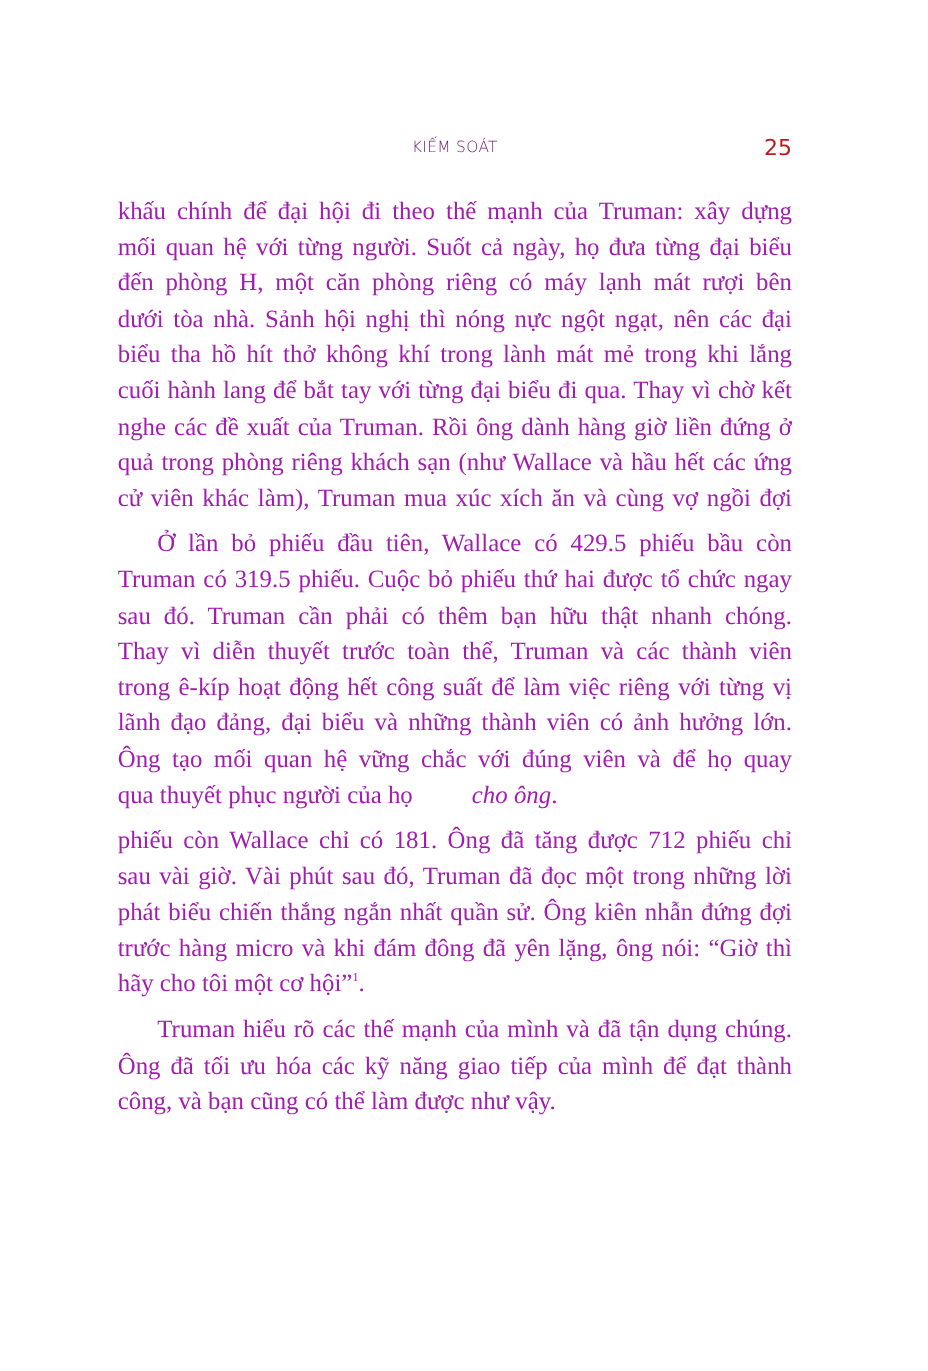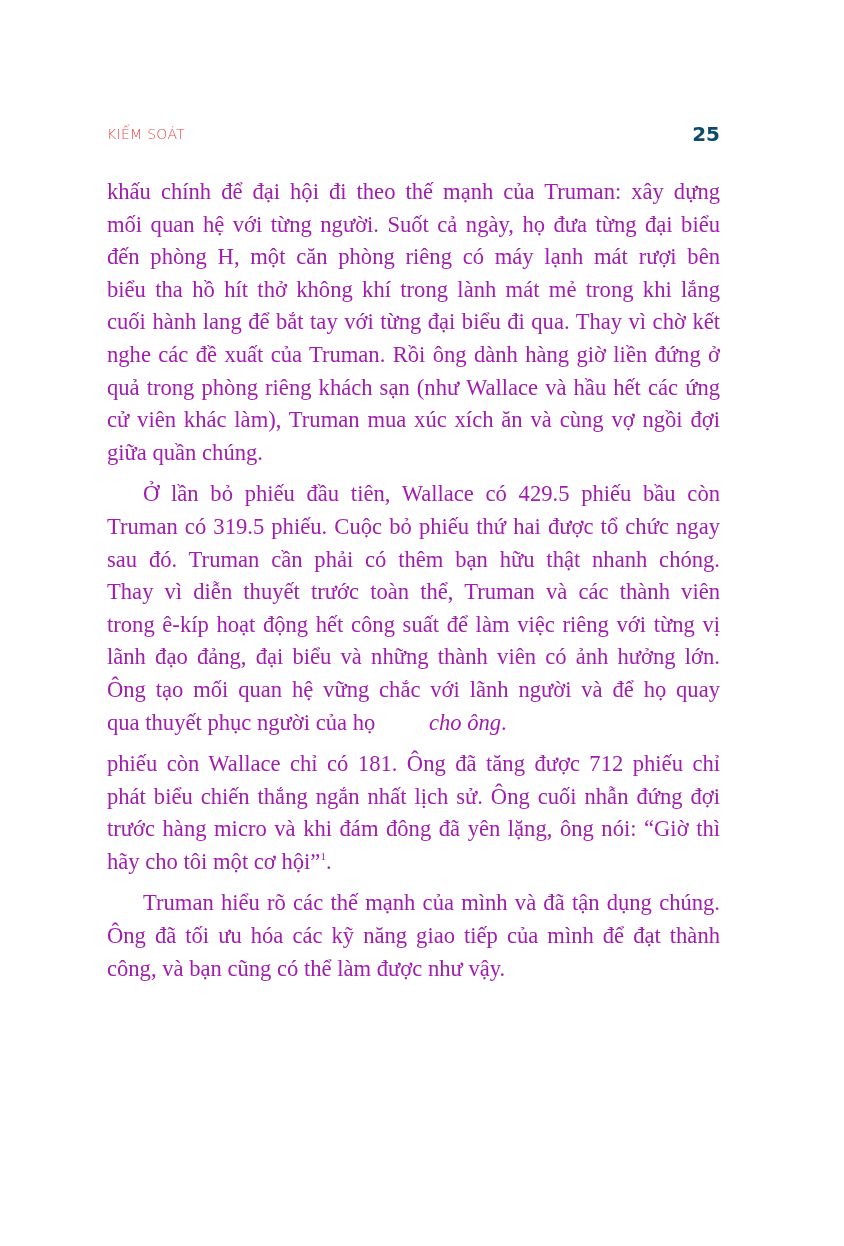--- a/index.html
+++ b/index.html
@@ -27,34 +27,34 @@
       left: 107px;
       top: 122px;
       width: 613px;
       height: 26px;
     }
     .running-title {
       position: absolute;
       left: 0;
       right: 0;
       top: 4px;
+      text-align: center;
       font-family: "DejaVu Sans", sans-serif;
       font-size: 14px;
       letter-spacing: 0.3px;
-      color: #ef4444;
+      color: #701a75;
       font-weight: 300;
     }
     .page-number {
       position: absolute;
       right: 0;
       top: 0;
       font-family: "DejaVu Sans", sans-serif;
       font-size: 20px;
-      color: #0c4a6e;
-      font-weight: bold;
+      color: #b91c1c;
     }
     .body-text {
       position: absolute;
       left: 107px;
       top: 176px;
       width: 613px;
       font-family: "Liberation Serif", "DejaVu Serif", serif;
       font-size: 22.6px;
       line-height: 32.6px;
       color: #a21caf;
@@ -99,42 +99,43 @@
     <span class="running-title">KIẾM SOÁT</span>
     <span class="page-number">25</span>
   </div>
 
   <div class="body-text">
 
     <p class="para">
       <span class="line">khấu chính để đại hội đi theo thế mạnh của Truman: xây dựng</span>
       <span class="line">mối quan hệ với từng người. Suốt cả ngày, họ đưa từng đại biểu</span>
       <span class="line">đến phòng H, một căn phòng riêng có máy lạnh mát rượi bên</span>
+      <span class="line">dưới tòa nhà. Sảnh hội nghị thì nóng nực ngột ngạt, nên các đại</span>
       <span class="line">biểu tha hồ hít thở không khí trong lành mát mẻ trong khi lắng</span>
       <span class="line">cuối hành lang để bắt tay với từng đại biểu đi qua. Thay vì chờ kết</span>
       <span class="line">nghe các đề xuất của Truman. Rồi ông dành hàng giờ liền đứng ở</span>
       <span class="line">quả trong phòng riêng khách sạn (như Wallace và hầu hết các ứng</span>
       <span class="line">cử viên khác làm), Truman mua xúc xích ăn và cùng vợ ngồi đợi</span>
-      <span class="line last">giữa quần chúng.</span>
     </p>
 
     <p class="para">
       <span class="line ind">Ở lần bỏ phiếu đầu tiên, Wallace có 429.5 phiếu bầu còn</span>
       <span class="line">Truman có 319.5 phiếu. Cuộc bỏ phiếu thứ hai được tổ chức ngay</span>
       <span class="line">sau đó. Truman cần phải có thêm bạn hữu thật nhanh chóng.</span>
       <span class="line">Thay vì diễn thuyết trước toàn thể, Truman và các thành viên</span>
       <span class="line">trong ê-kíp hoạt động hết công suất để làm việc riêng với từng vị</span>
       <span class="line">lãnh đạo đảng, đại biểu và những thành viên có ảnh hưởng lớn.</span>
-      <span class="line">Ông tạo mối quan hệ vững chắc với lãnh người và để họ quay</span>
+      <span class="line">Ông tạo mối quan hệ vững chắc với đúng viên và để họ quay</span>
       <span class="line last"><span>qua thuyết phục người của họ </span><em>cho ông</em><span>.</span></span>
     </p>
 
     <p class="para">
       <span class="line">phiếu còn Wallace chỉ có 181. Ông đã tăng được 712 phiếu chỉ</span>
-      <span class="line">phát biểu chiến thắng ngắn nhất lịch sử. Ông cuối nhẫn đứng đợi</span>
+      <span class="line">sau vài giờ. Vài phút sau đó, Truman đã đọc một trong những lời</span>
+      <span class="line">phát biểu chiến thắng ngắn nhất quần sử. Ông kiên nhẫn đứng đợi</span>
       <span class="line">trước hàng micro và khi đám đông đã yên lặng, ông nói: “Giờ thì</span>
       <span class="line last"><span>hãy cho tôi một cơ hội”</span><sup>1</sup><span>.</span></span>
     </p>
 
     <p class="para">
       <span class="line ind">Truman hiểu rõ các thế mạnh của mình và đã tận dụng chúng.</span>
       <span class="line">Ông đã tối ưu hóa các kỹ năng giao tiếp của mình để đạt thành</span>
       <span class="line last">công, và bạn cũng có thể làm được như vậy.</span>
     </p>
 

